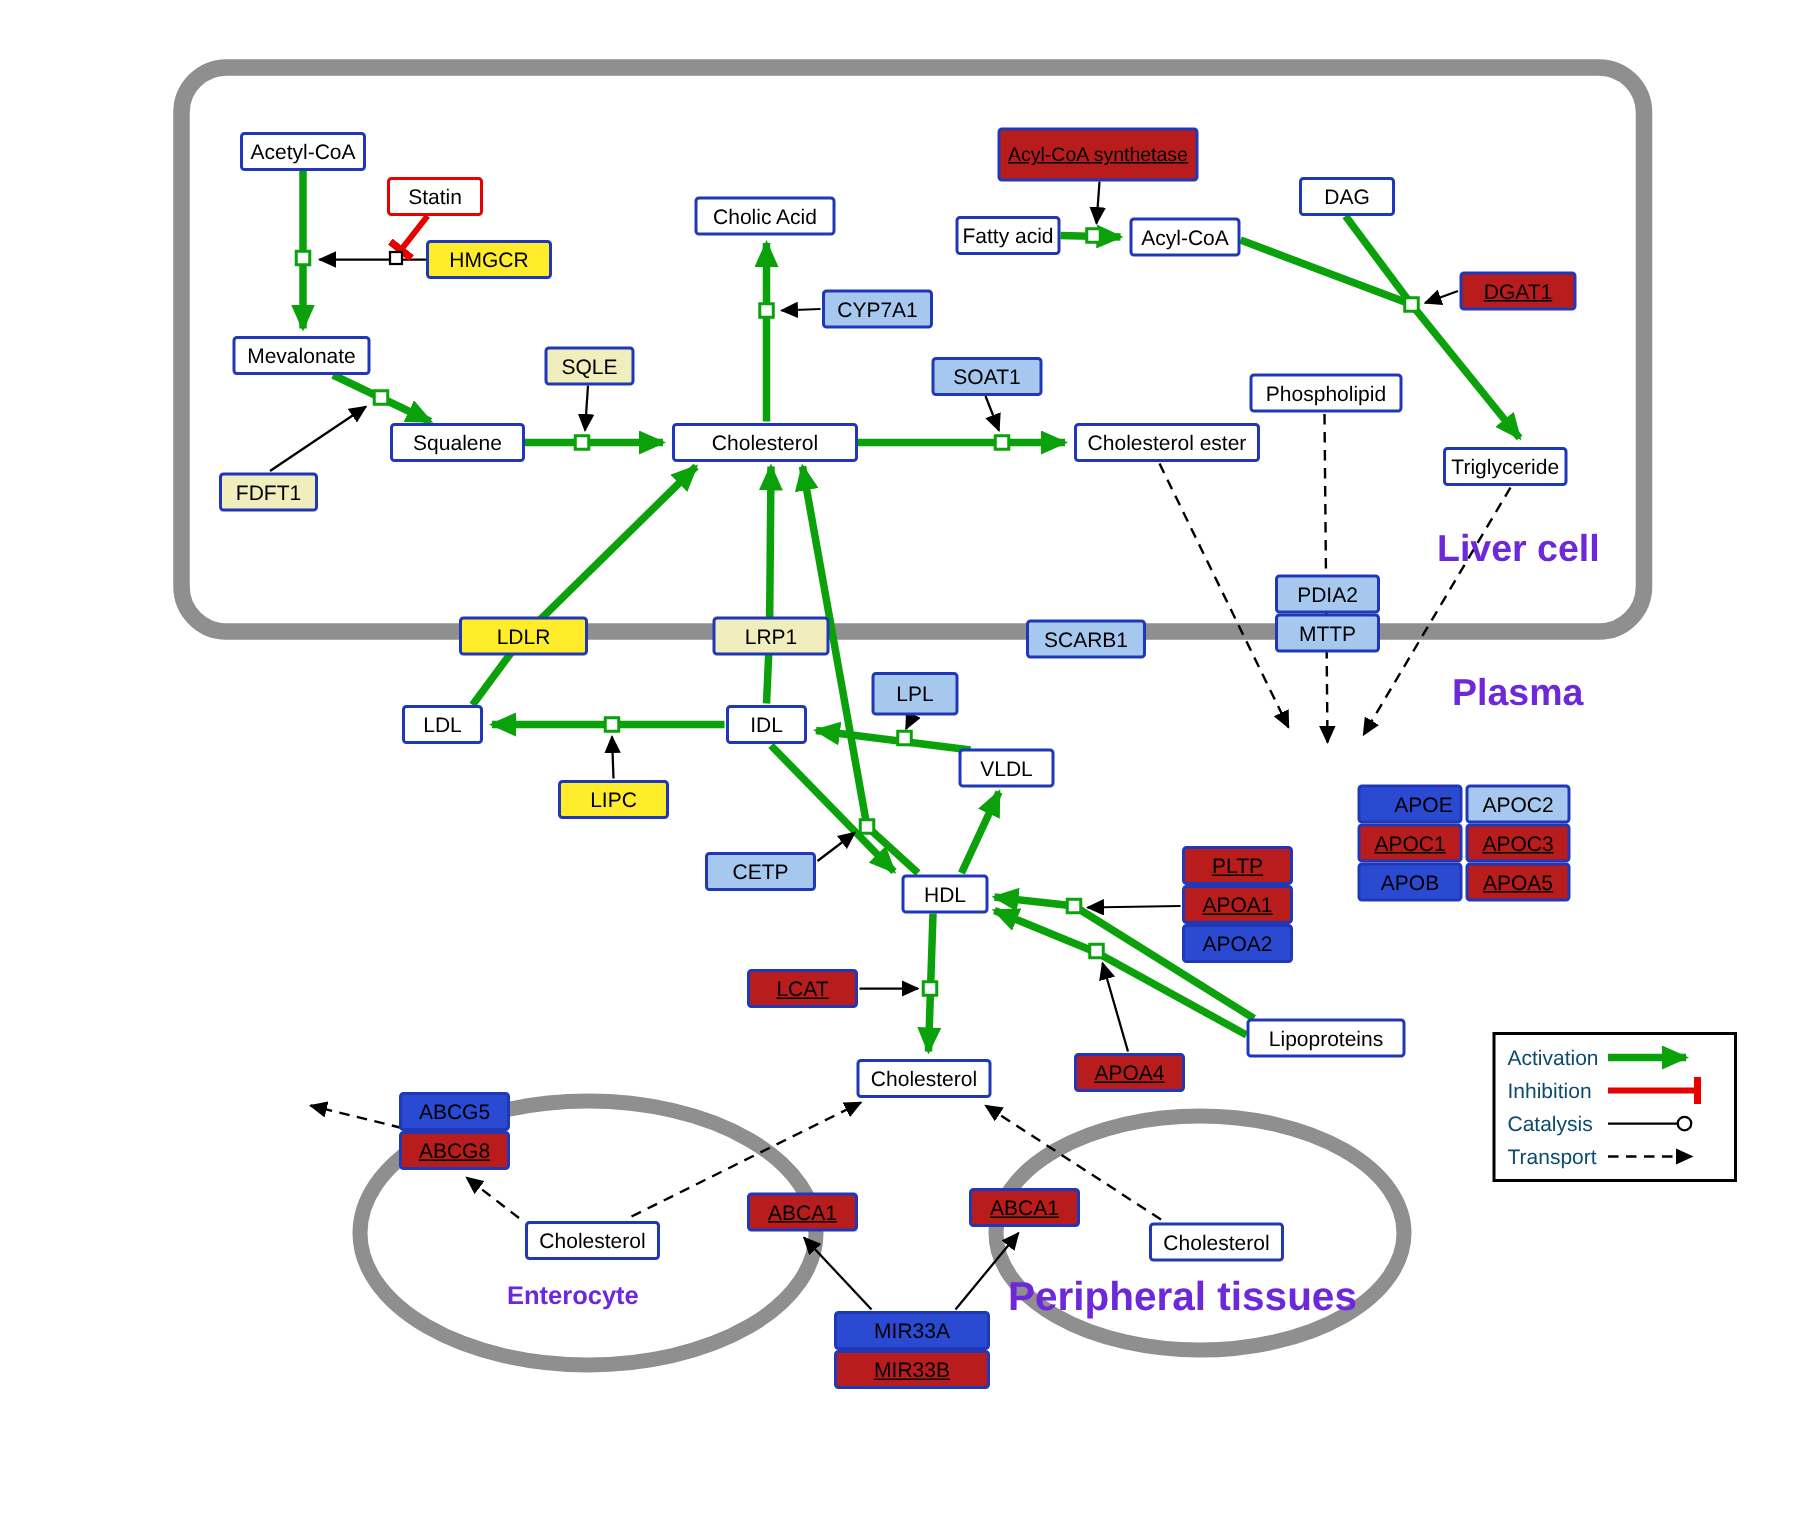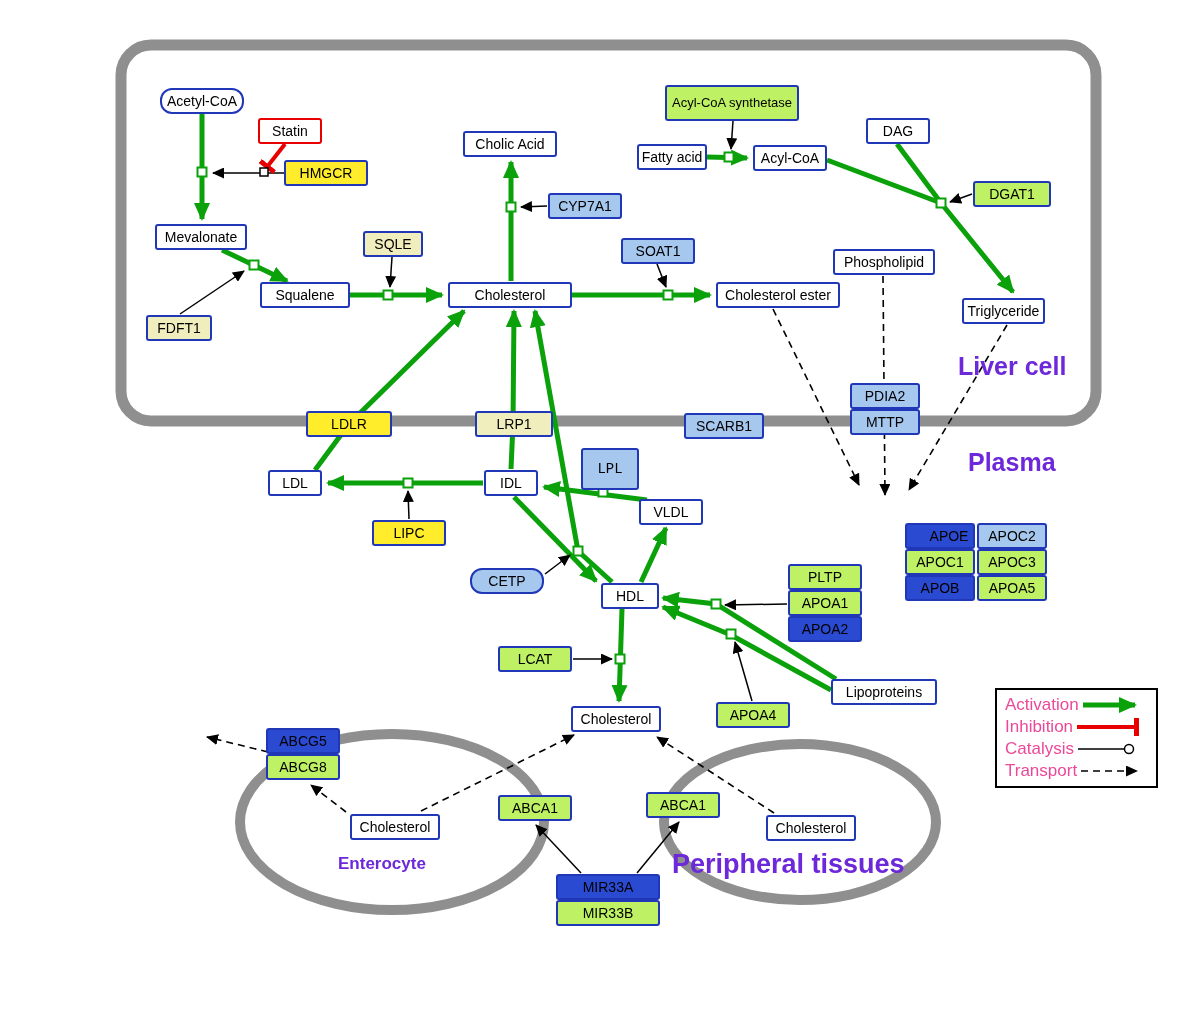--- a/index.html
+++ b/index.html
@@ -8,35 +8,35 @@
   #wires{position:absolute;left:0;top:0;}
   .membrane{fill:none;stroke:#8f8f8f;}
   .node{position:absolute;box-sizing:border-box;border:2px solid #2038b8;border-radius:3px;
         display:flex;align-items:center;justify-content:center;text-align:center;
         font-size:14px;color:#000;line-height:1.05;padding:0 2px;}
   .node.small{font-size:13px;}
   .f-white{background:#ffffff;}
   .f-yellow{background:#ffec2b;}
   .f-paleyellow{background:#f1eebd;}
   .f-lightblue{background:#a6c8ef;}
-  .f-blue{background:#bef264;}
+  .f-blue{background:#b91c1c;text-decoration:underline;}
   .f-darkblue{background:#2a4ad2;}
   .b-red{border-color:#e80000;}
   .region-label{position:absolute;font-weight:bold;color:#6d28d9;white-space:nowrap;}
   .edge-activation{stroke:#0ba10b;stroke-width:5;fill:none;}
   .edge-catalysis{stroke:#000000;stroke-width:1.5;fill:none;}
   .edge-inhibition{stroke:#e80000;stroke-width:4;fill:none;}
   .edge-transport{stroke:#000000;stroke-width:1.6;fill:none;stroke-dasharray:7 5;}
   .port{fill:#ffffff;stroke:#0ba10b;stroke-width:2;}
   .junction{fill:#ffffff;stroke:#000000;stroke-width:1.5;}
   #legend{position:absolute;left:995px;top:688px;width:163px;height:100px;border:2px solid #000;
           background:#fff;box-sizing:border-box;padding:5px 8px;display:flex;flex-direction:column;
           justify-content:space-between;}
   .legend-row{display:flex;align-items:center;justify-content:space-between;height:20px;}
-  .legend-row span{font-size:17px;color:#ec4899;}
+  .legend-row span{font-size:14px;color:#0c4a6e;}
 </style>
 </head>
 <body>
 
 <div id="canvas">
 
   <svg id="wires" width="1200" height="1013">
     <defs>
       <marker id="m-green" markerUnits="userSpaceOnUse" markerWidth="18" markerHeight="16" refX="16" refY="8" orient="auto">
         <path d="M0,0 L18,8 L0,16 Z" fill="#0ba10b"></path>
@@ -111,21 +111,21 @@
         <rect x="598.5" y="487.5" width="9" height="9" class="port"></rect>
         <rect x="573.5" y="546.5" width="9" height="9" class="port"></rect>
         <rect x="711.5" y="599.5" width="9" height="9" class="port"></rect>
         <rect x="726.5" y="629.5" width="9" height="9" class="port"></rect>
         <rect x="615.5" y="654.5" width="9" height="9" class="port"></rect>
         <rect x="260" y="168" width="8" height="8" class="junction"></rect>
       </g>
   </svg>
 
   <div id="nodes">
-      <div class="node f-white" style="left: 160px; top: 88px; width: 84px; height: 26px; border-radius: 12px;">Acetyl-CoA</div>
+      <div class="node f-white" style="left: 160px; top: 88px; width: 84px; height: 26px;">Acetyl-CoA</div>
       <div class="node f-white b-red" style="left: 258px; top: 118px; width: 64px; height: 26px;">Statin</div>
       <div class="node f-yellow" style="left: 284px; top: 160px; width: 84px; height: 26px;">HMGCR</div>
       <div class="node f-white" style="left: 155px; top: 224px; width: 92px; height: 26px;">Mevalonate</div>
       <div class="node f-white" style="left: 463px; top: 131px; width: 94px; height: 26px;">Cholic Acid</div>
       <div class="node f-lightblue" style="left: 548px; top: 193px; width: 74px; height: 26px;">CYP7A1</div>
       <div class="node f-paleyellow" style="left: 363px; top: 231px; width: 60px; height: 26px;">SQLE</div>
       <div class="node f-paleyellow" style="left: 146px; top: 315px; width: 66px; height: 26px;">FDFT1</div>
       <div class="node f-white" style="left: 260px; top: 282px; width: 90px; height: 26px;">Squalene</div>
       <div class="node f-white" style="left: 448px; top: 282px; width: 124px; height: 26px;">Cholesterol</div>
       <div class="node f-lightblue" style="left: 621px; top: 238px; width: 74px; height: 26px;">SOAT1</div>
@@ -137,24 +137,24 @@
       <div class="node f-blue" style="left: 973px; top: 181px; width: 78px; height: 26px;">DGAT1</div>
       <div class="node f-white" style="left: 833px; top: 249px; width: 102px; height: 26px;">Phospholipid</div>
       <div class="node f-white" style="left: 962px; top: 298px; width: 83px; height: 26px;">Triglyceride</div>
       <div class="node f-yellow" style="left: 306px; top: 411px; width: 86px; height: 26px;">LDLR</div>
       <div class="node f-paleyellow" style="left: 475px; top: 411px; width: 78px; height: 26px;">LRP1</div>
       <div class="node f-lightblue" style="left: 684px; top: 413px; width: 80px; height: 26px;">SCARB1</div>
       <div class="node f-lightblue" style="left: 850px; top: 383px; width: 70px; height: 26px;">PDIA2</div>
       <div class="node f-lightblue" style="left: 850px; top: 409px; width: 70px; height: 26px;">MTTP</div>
       <div class="node f-white" style="left: 268px; top: 470px; width: 54px; height: 26px;">LDL</div>
       <div class="node f-white" style="left: 484px; top: 470px; width: 54px; height: 26px;">IDL</div>
-      <div class="node f-lightblue" style="left: 581px; top: 448px; width: 58px; height: 42px; font-family: Liberation Mono, monospace;">LPL</div>
+      <div class="node f-lightblue" style="left: 581px; top: 448px; width: 58px; height: 29px;">LPL</div>
       <div class="node f-white" style="left: 639px; top: 499px; width: 64px; height: 26px;">VLDL</div>
       <div class="node f-yellow" style="left: 372px; top: 520px; width: 74px; height: 26px;">LIPC</div>
-      <div class="node f-lightblue" style="left: 470px; top: 568px; width: 74px; height: 26px; border-radius: 12px;">CETP</div>
+      <div class="node f-lightblue" style="left: 470px; top: 568px; width: 74px; height: 26px;">CETP</div>
       <div class="node f-white" style="left: 601px; top: 583px; width: 58px; height: 26px;">HDL</div>
       <div class="node f-blue" style="left: 498px; top: 646px; width: 74px; height: 26px;">LCAT</div>
       <div class="node f-blue" style="left: 716px; top: 702px; width: 74px; height: 26px;">APOA4</div>
       <div class="node f-white" style="left: 831px; top: 679px; width: 106px; height: 26px;">Lipoproteins</div>
       <div class="node f-blue" style="left: 788px; top: 564px; width: 74px; height: 26px;">PLTP</div>
       <div class="node f-blue" style="left: 788px; top: 590px; width: 74px; height: 26px;">APOA1</div>
       <div class="node f-darkblue" style="left: 788px; top: 616px; width: 74px; height: 26px;">APOA2</div>
       <div class="node f-darkblue" style="left: 905px; top: 523px; width: 70px; height: 26px; padding-left: 20px;">APOE</div>
       <div class="node f-lightblue" style="left: 977px; top: 523px; width: 70px; height: 26px;">APOC2</div>
       <div class="node f-blue" style="left: 905px; top: 549px; width: 70px; height: 26px;">APOC1</div>

